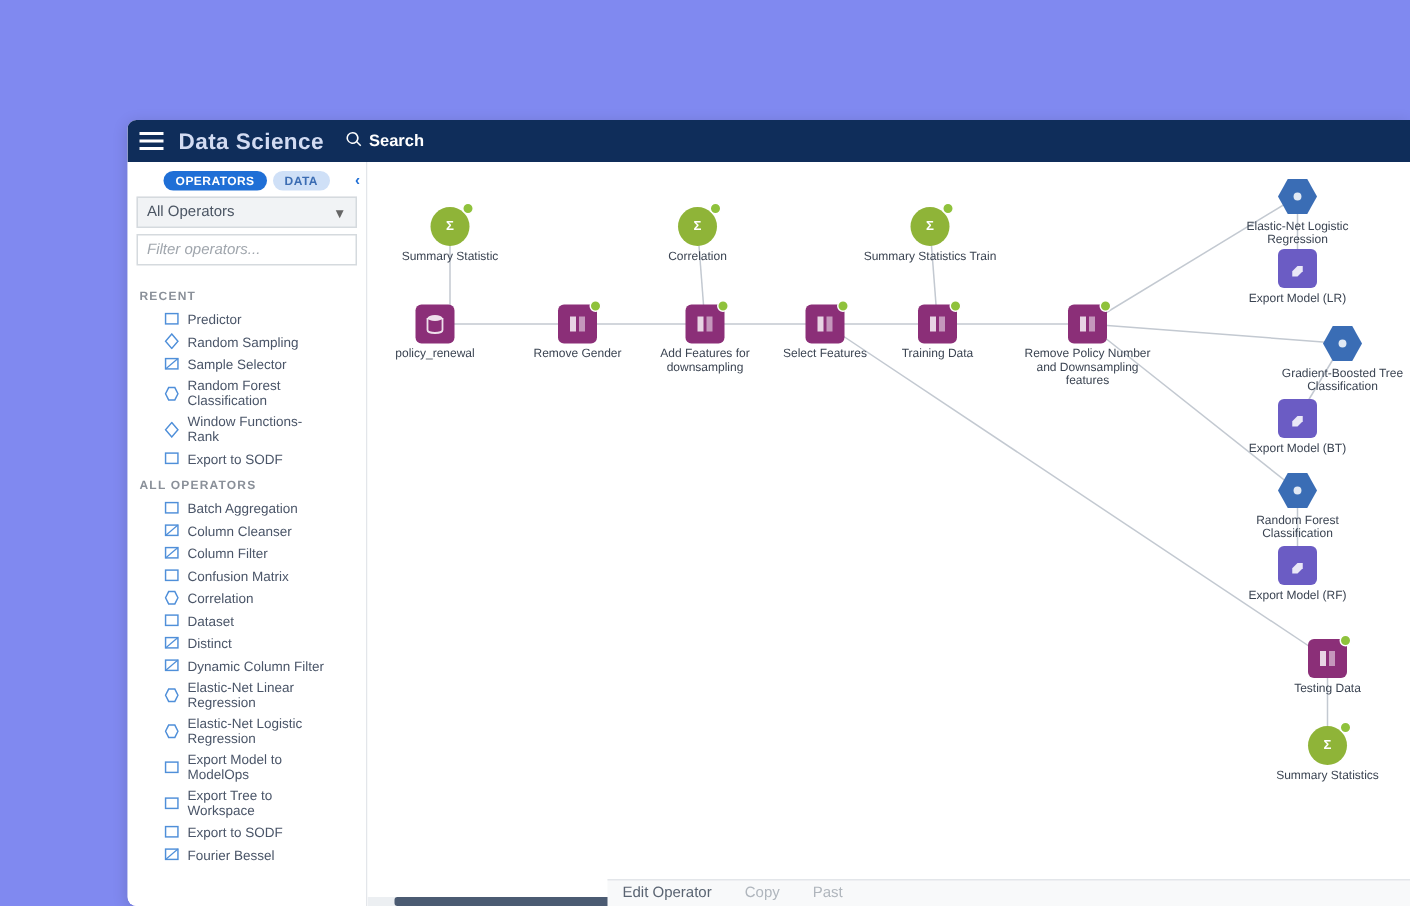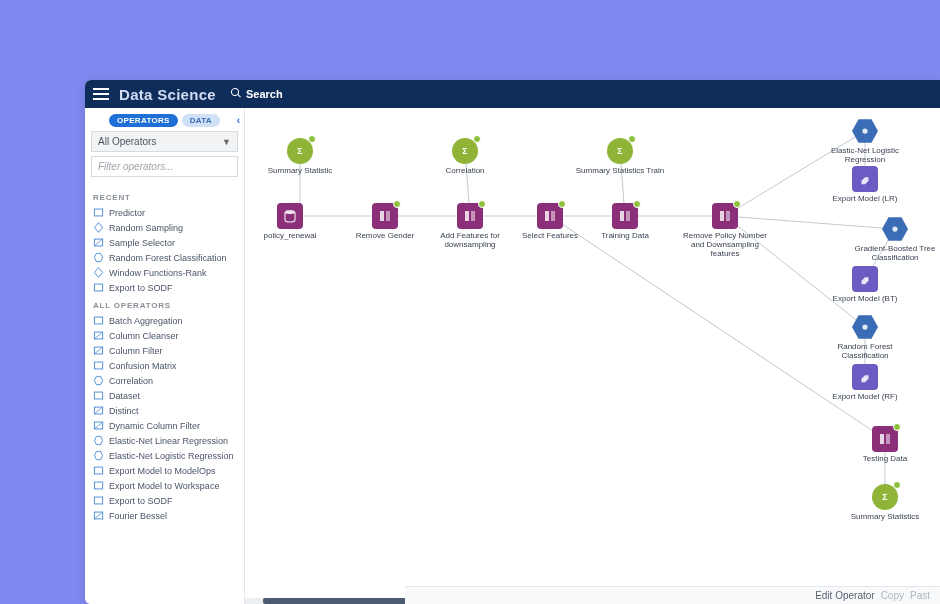--- a/index.html
+++ b/index.html
@@ -33,42 +33,42 @@
 .collapse-caret { position: absolute; right: 4px; color: #1f6fd6; font-weight: 700; cursor: pointer; font-size: 10px; }
 
 .filter-block { padding: 0 6px 6px; }
 .all-ops { width: 100%; background: #f1f3f5; border: 1px solid #d5dade; color: #4b5563; font-size: 10px; padding: 4px 6px; display: flex; justify-content: space-between; align-items: center; cursor: pointer; }
 .caret-down { font-size: 9px; color: #666; }
 .filter-input { width: 100%; margin-top: 4px; border: 1px solid #d5dade; font-size: 10px; padding: 4px 6px; font-style: italic; color: #999; }
 .filter-input::placeholder { color: #a0a6ad; font-style: italic; }
 
 .op-list { flex: 1; overflow-y: auto; padding: 4px 0 20px; }
 .section-label { font-size: 8px; color: #8a9099; letter-spacing: .8px; padding: 6px 8px 3px; font-weight: 600; }
-.op-item { display: flex; align-items: center; gap: 5px; padding: 2px 8px; cursor: pointer; font-size: 9px; color: #4a5568; }
+.op-item { display: flex; align-items: center; gap: 5px; padding: 2px 24px; cursor: pointer; font-size: 9px; color: #4a5568; }
 .op-icon { width: 11px; height: 11px; display: flex; align-items: center; justify-content: center; flex-shrink: 0; }
 .op-icon svg { width: 11px; height: 11px; }
 
 .canvas { flex: 1; position: relative; background: #fff; overflow: hidden; }
 .canvas-inner { position: absolute; left: 0; top: 0; width: 1000px; height: 480px; }
 
 .node { position: absolute; display: flex; flex-direction: column; align-items: center; width: 90px; transform: translateX(-45px); }
 .node .icon { width: 26px; height: 26px; display: flex; align-items: center; justify-content: center; border-radius: 4px; }
 .node .label { font-size: 8px; color: #3b4452; text-align: center; margin-top: 3px; line-height: 1.1; }
 .status-dot { position: absolute; top: -3px; right: -3px; width: 8px; height: 8px; border-radius: 50%; background: #8fc23c; border: 1px solid #fff; }
 .icon.circle { border-radius: 50%; }
 .icon.hex { clip-path: polygon(25% 5%, 75% 5%, 100% 50%, 75% 95%, 25% 95%, 0 50%); }
 
 .edge-layer { position: absolute; left: 0; top: 0; width: 1000px; height: 480px; pointer-events: none; }
 .edge-layer line { stroke: #c3c9d1; stroke-width: 1; }
 .edge-layer .arrow { fill: #c3c9d1; }
 
 .hscroll { position: absolute; left: 0; right: 0; bottom: 0; height: 6px; background: #eceff2; }
 .hscroll .thumb { position: absolute; left: 18px; top: 0; width: 280px; height: 6px; background: #4b5b72; border-radius: 2px; }
 
-.footer { position: absolute; right: 0; bottom: 0; background: #f8f9fa; border-top: 1px solid #e3e6ea; height: 18px; display: flex; align-items: center; padding: 0 10px; gap: 6px; font-size: 10px; color: #5a6472; width: calc(100% - 160px); justify-content: flex-end; }
+.footer { position: absolute; right: 0; bottom: 0; background: #f8f9fa; border-top: 1px solid #e3e6ea; height: 18px; display: flex; align-items: center; padding: 0 10px; gap: 22px; font-size: 10px; color: #5a6472; width: calc(100% - 160px); justify-content: flex-start; }
 .footer .faded { color: #b0b6bd; }
 </style>
 </head>
 <body>
 
 <div class="frame">
   <div class="topbar">
     <div class="hamburger">
         <span></span>
         <span></span>
@@ -244,21 +244,21 @@
                 </svg>
               </span>
               <span>Export Model to ModelOps</span>
             </div>
             <div class="op-item">
               <span class="op-icon">
                 <svg viewBox="0 0 16 16">
                   <rect x="2" y="3" width="12" height="10" fill="none" stroke="#4f8fd9" stroke-width="1.4"></rect>
                 </svg>
               </span>
-              <span>Export Model to Workspace</span>
+              <span>Export Tree to Workspace</span>
             </div>
             <div class="op-item">
               <span class="op-icon">
                 <svg viewBox="0 0 16 16">
                   <rect x="2" y="3" width="12" height="10" fill="none" stroke="#4f8fd9" stroke-width="1.4"></rect>
                 </svg>
               </span>
               <span>Export to SODF</span>
             </div>
             <div class="op-item">

